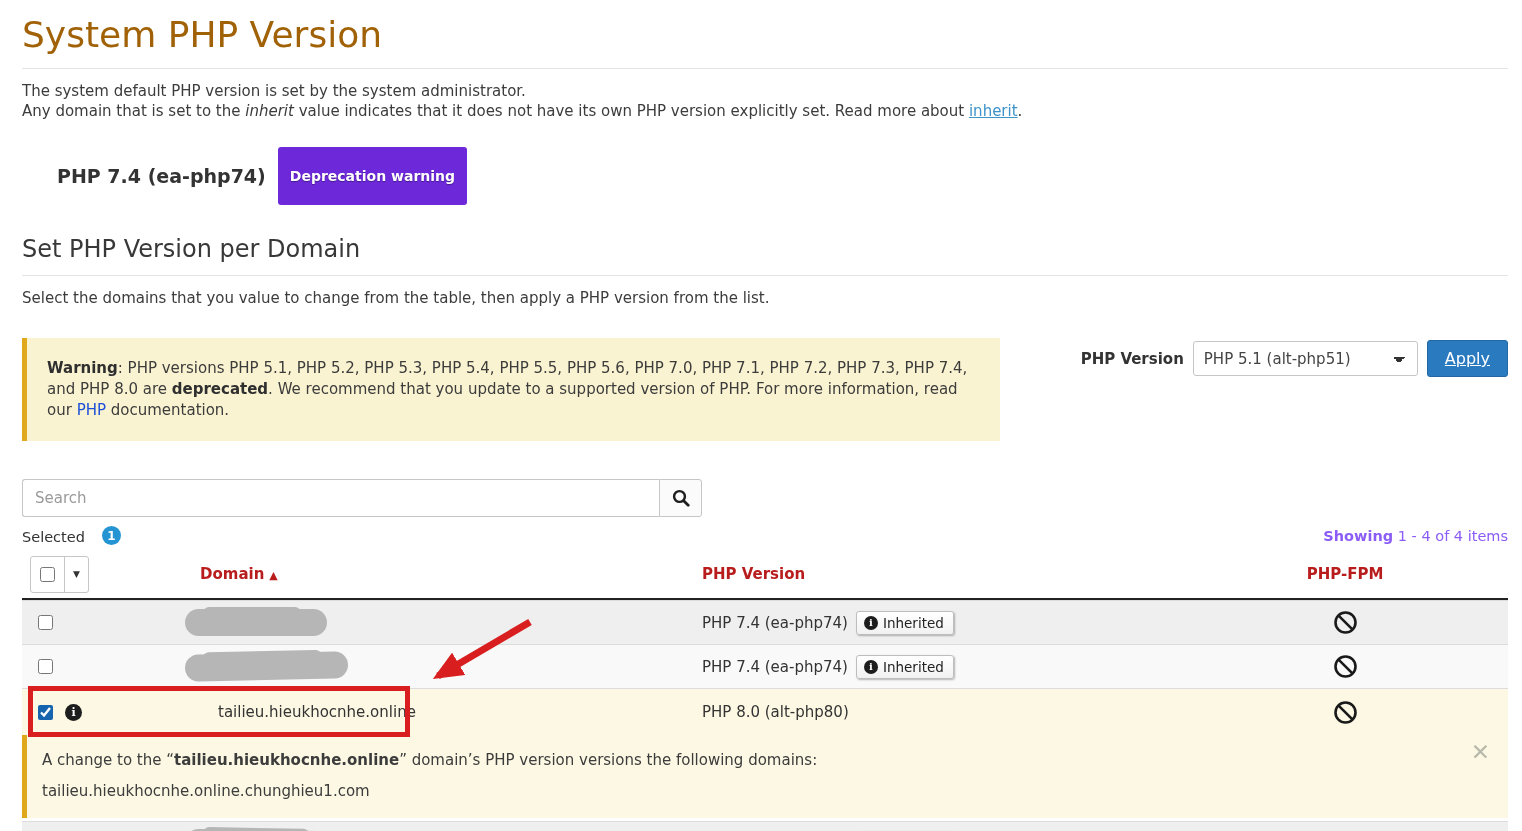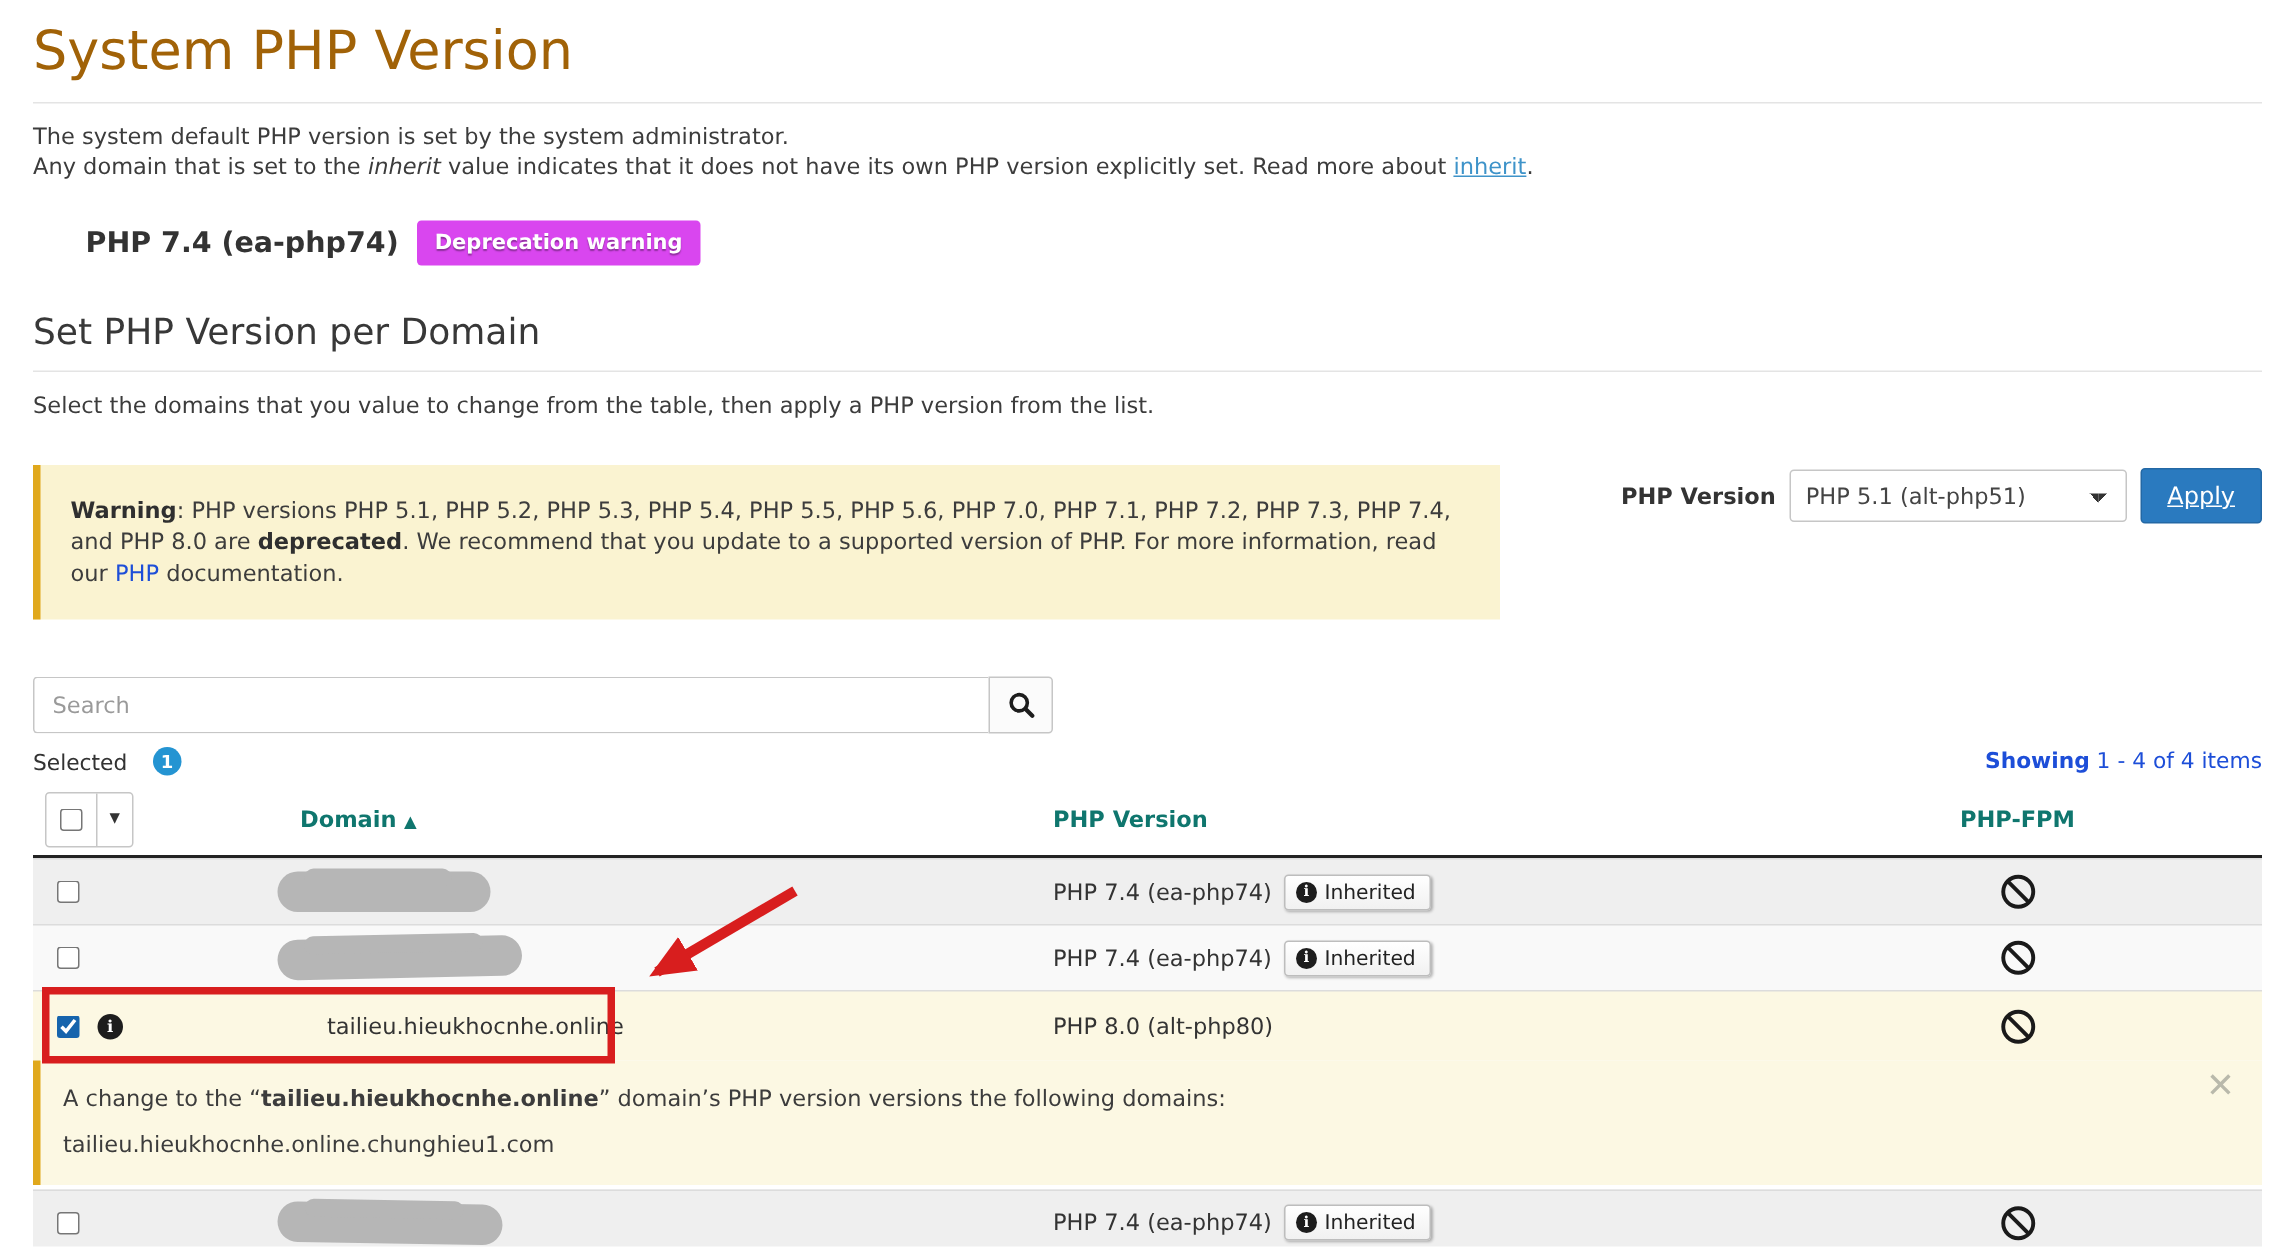--- a/index.html
+++ b/index.html
@@ -14,22 +14,22 @@
   h1.page-title { font-size:36px; font-weight:400; color:#a16207; padding-bottom:13px; border-bottom:1px solid #e4e4e4; }
   h2.section-title { font-size:24px; font-weight:400; color:#383838; margin-top:30px; padding-bottom:12px; border-bottom:1px solid #e4e4e4; }
 
   p.intro { margin-top:12px; line-height:20px; color:#3c3c3c; }
   p.intro em { font-style:italic; }
   a.inline-link { color:#3e93c9; text-decoration:underline; cursor:pointer; }
 
   .current-php { margin:26px 0 0 35px; display:flex; align-items:center; gap:12px; }
   .current-php .ver { font-size:19px; font-weight:700; color:#333; }
   .badge-deprecation {
-    background:#d946ef; color:#fff; font-weight:700; font-size:14px;
-    padding:7px 12px; border-radius:3px; text-shadow:0 1px 1px rgba(0,0,0,.35);
+    background:#6d28d9; color:#fff; font-weight:700; font-size:14px;
+    padding:21px 12px; border-radius:3px; text-shadow:0 1px 1px rgba(0,0,0,.35);
   }
 
   .per-domain-intro { margin-top:12px; }
 
   .warn-row { display:flex; margin-top:30px; align-items:flex-start; }
   .alert-warning {
     width:978px; background:#faf3d1; border-left:5px solid #e0a81c;
     padding:20px; line-height:21px; color:#3c3c3c;
   }
   .alert-warning b { color:#2f2f2f; }
@@ -60,28 +60,28 @@
     width:43px; height:38px; border:1px solid #c6c6c6; border-radius:0 3px 3px 0;
     background:#fbfbfb; cursor:pointer; display:flex; align-items:center; justify-content:center;
   }
 
   .meta-row { display:flex; align-items:center; margin-top:9px; }
   .selected-wrap { display:flex; align-items:flex-end; gap:17px; font-size:14.5px; color:#333; }
   .count-badge {
     width:19px; height:19px; border-radius:50%; background:#2494d2; color:#fff;
     font-size:12px; font-weight:700; display:flex; align-items:center; justify-content:center;
   }
-  .showing { margin-left:auto; font-size:14.5px; color:#1d4ed8; }
+  .showing { margin-left:auto; font-size:14.5px; color:#8b5cf6; }
   .showing b { font-weight:700; }
 
   
   .table-wrap { position:relative; margin-top:5px; }
   .t-row { display:grid; grid-template-columns:150px 510px 500px 1fr; align-items:center; }
   .t-head { height:50px; border-bottom:2px solid #222; }
-  .th { color:#0f766e; font-weight:700; font-size:15px; }
+  .th { color:#b91c1c; font-weight:700; font-size:15px; }
   .th-domain { margin-left:28px; cursor:pointer; }
   .sort-icon { font-size:11px; margin-left:5px; }
   .th-php { margin-left:20px; cursor:pointer; }
   .th-fpm { text-align:center; }
 
   .split-check { display:inline-flex; border:1px solid #c6c6c6; border-radius:3px; background:#fff; margin-left:8px; height:37px; }
   .split-check .seg1 { padding:0 9px; display:flex; align-items:center; }
   .split-check .seg2 { border-left:1px solid #c6c6c6; padding:0 8px; display:flex; align-items:center; cursor:pointer; color:#333; font-size:9px; }
   input[type="checkbox"] { width:15px; height:15px; accent-color:#1664ad; cursor:pointer; }
 

